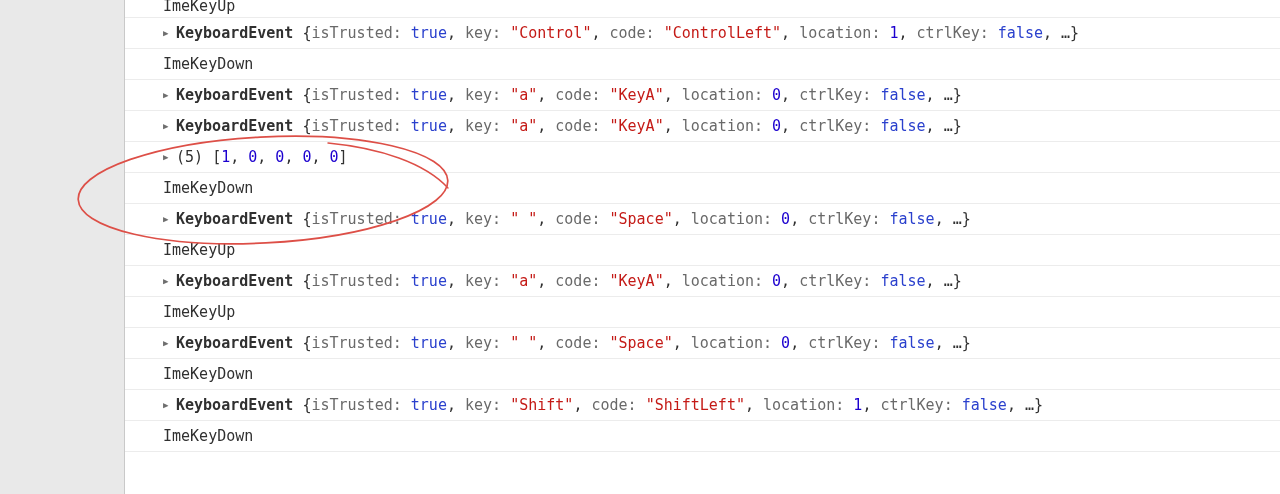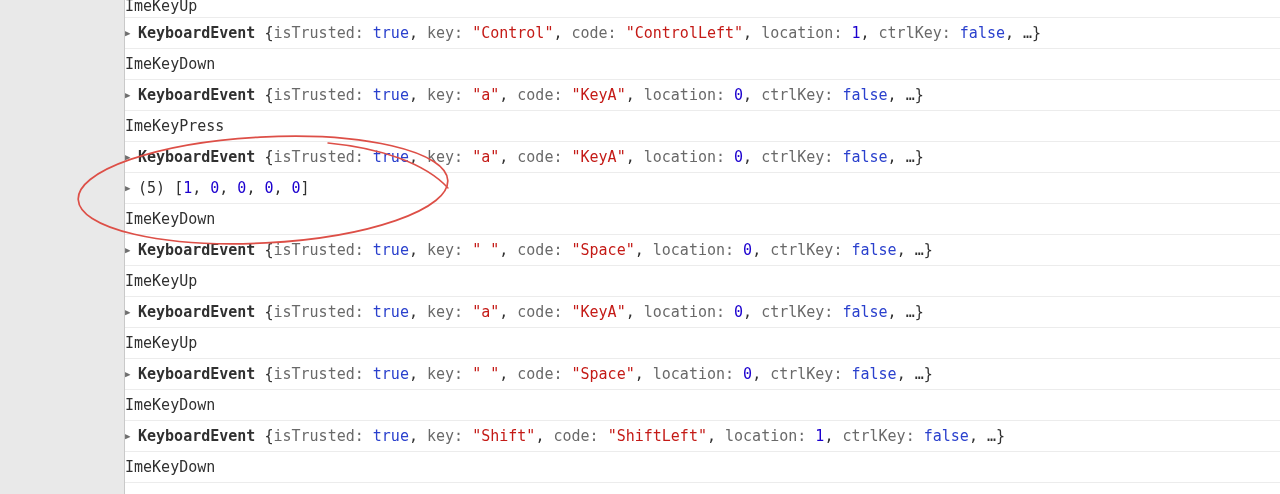--- a/index.html
+++ b/index.html
@@ -30,20 +30,21 @@
     position: absolute;
     left: 125px; top: 0;
     width: 1155px;
     background: #ffffff;
   }
   .row {
     height: 30px;
     border-bottom: 1px solid #ececec;
     display: flex;
     align-items: center;
+    padding-left: 38px;
     font-size: 15px;
     color: #303030;
     white-space: pre;
     box-sizing: content-box;
   }
   .row.partial {
     height: 18px;
     align-items: flex-end;
     padding-bottom: 2px;
     box-sizing: border-box;
@@ -77,21 +78,20 @@
 </head>
 <body>
 
 <div class="stage">
   <div class="gutter"></div>
   <div class="console">
       <div class="row partial"><span class="tok-plain">ImeKeyUp</span></div>
       <div class="row"><span class="arrow">▶</span><span class="ev"><span class="tok-obj">KeyboardEvent </span><span class="tok-plain">{</span><span class="tok-prop">isTrusted: </span><span class="tok-bool">true</span><span class="tok-plain">, </span><span class="tok-prop">key: </span><span class="tok-str">"Control"</span><span class="tok-plain">, </span><span class="tok-prop">code: </span><span class="tok-str">"ControlLeft"</span><span class="tok-plain">, </span><span class="tok-prop">location: </span><span class="tok-num">1</span><span class="tok-plain">, </span><span class="tok-prop">ctrlKey: </span><span class="tok-bool">false</span><span class="tok-plain">, …}</span></span></div>
       <div class="row"><span class="tok-plain">ImeKeyDown</span></div>
       <div class="row"><span class="arrow">▶</span><span class="ev"><span class="tok-obj">KeyboardEvent </span><span class="tok-plain">{</span><span class="tok-prop">isTrusted: </span><span class="tok-bool">true</span><span class="tok-plain">, </span><span class="tok-prop">key: </span><span class="tok-str">"a"</span><span class="tok-plain">, </span><span class="tok-prop">code: </span><span class="tok-str">"KeyA"</span><span class="tok-plain">, </span><span class="tok-prop">location: </span><span class="tok-num">0</span><span class="tok-plain">, </span><span class="tok-prop">ctrlKey: </span><span class="tok-bool">false</span><span class="tok-plain">, …}</span></span></div>
-      <div class="row"><span class="tok-plain">ImeKeyPress</span></div>
       <div class="row"><span class="arrow">▶</span><span class="ev"><span class="tok-obj">KeyboardEvent </span><span class="tok-plain">{</span><span class="tok-prop">isTrusted: </span><span class="tok-bool">true</span><span class="tok-plain">, </span><span class="tok-prop">key: </span><span class="tok-str">"a"</span><span class="tok-plain">, </span><span class="tok-prop">code: </span><span class="tok-str">"KeyA"</span><span class="tok-plain">, </span><span class="tok-prop">location: </span><span class="tok-num">0</span><span class="tok-plain">, </span><span class="tok-prop">ctrlKey: </span><span class="tok-bool">false</span><span class="tok-plain">, …}</span></span></div>
       <div class="row"><span class="arrow">▶</span><span class="ev"><span class="tok-plain">(5) </span><span class="tok-plain">[</span><span class="tok-num">1</span><span class="tok-plain">, </span><span class="tok-num">0</span><span class="tok-plain">, </span><span class="tok-num">0</span><span class="tok-plain">, </span><span class="tok-num">0</span><span class="tok-plain">, </span><span class="tok-num">0</span><span class="tok-plain">]</span></span></div>
       <div class="row"><span class="tok-plain">ImeKeyDown</span></div>
       <div class="row"><span class="arrow">▶</span><span class="ev"><span class="tok-obj">KeyboardEvent </span><span class="tok-plain">{</span><span class="tok-prop">isTrusted: </span><span class="tok-bool">true</span><span class="tok-plain">, </span><span class="tok-prop">key: </span><span class="tok-str">" "</span><span class="tok-plain">, </span><span class="tok-prop">code: </span><span class="tok-str">"Space"</span><span class="tok-plain">, </span><span class="tok-prop">location: </span><span class="tok-num">0</span><span class="tok-plain">, </span><span class="tok-prop">ctrlKey: </span><span class="tok-bool">false</span><span class="tok-plain">, …}</span></span></div>
       <div class="row"><span class="tok-plain">ImeKeyUp</span></div>
       <div class="row"><span class="arrow">▶</span><span class="ev"><span class="tok-obj">KeyboardEvent </span><span class="tok-plain">{</span><span class="tok-prop">isTrusted: </span><span class="tok-bool">true</span><span class="tok-plain">, </span><span class="tok-prop">key: </span><span class="tok-str">"a"</span><span class="tok-plain">, </span><span class="tok-prop">code: </span><span class="tok-str">"KeyA"</span><span class="tok-plain">, </span><span class="tok-prop">location: </span><span class="tok-num">0</span><span class="tok-plain">, </span><span class="tok-prop">ctrlKey: </span><span class="tok-bool">false</span><span class="tok-plain">, …}</span></span></div>
       <div class="row"><span class="tok-plain">ImeKeyUp</span></div>
       <div class="row"><span class="arrow">▶</span><span class="ev"><span class="tok-obj">KeyboardEvent </span><span class="tok-plain">{</span><span class="tok-prop">isTrusted: </span><span class="tok-bool">true</span><span class="tok-plain">, </span><span class="tok-prop">key: </span><span class="tok-str">" "</span><span class="tok-plain">, </span><span class="tok-prop">code: </span><span class="tok-str">"Space"</span><span class="tok-plain">, </span><span class="tok-prop">location: </span><span class="tok-num">0</span><span class="tok-plain">, </span><span class="tok-prop">ctrlKey: </span><span class="tok-bool">false</span><span class="tok-plain">, …}</span></span></div>
       <div class="row"><span class="tok-plain">ImeKeyDown</span></div>
       <div class="row"><span class="arrow">▶</span><span class="ev"><span class="tok-obj">KeyboardEvent </span><span class="tok-plain">{</span><span class="tok-prop">isTrusted: </span><span class="tok-bool">true</span><span class="tok-plain">, </span><span class="tok-prop">key: </span><span class="tok-str">"Shift"</span><span class="tok-plain">, </span><span class="tok-prop">code: </span><span class="tok-str">"ShiftLeft"</span><span class="tok-plain">, </span><span class="tok-prop">location: </span><span class="tok-num">1</span><span class="tok-plain">, </span><span class="tok-prop">ctrlKey: </span><span class="tok-bool">false</span><span class="tok-plain">, …}</span></span></div>

